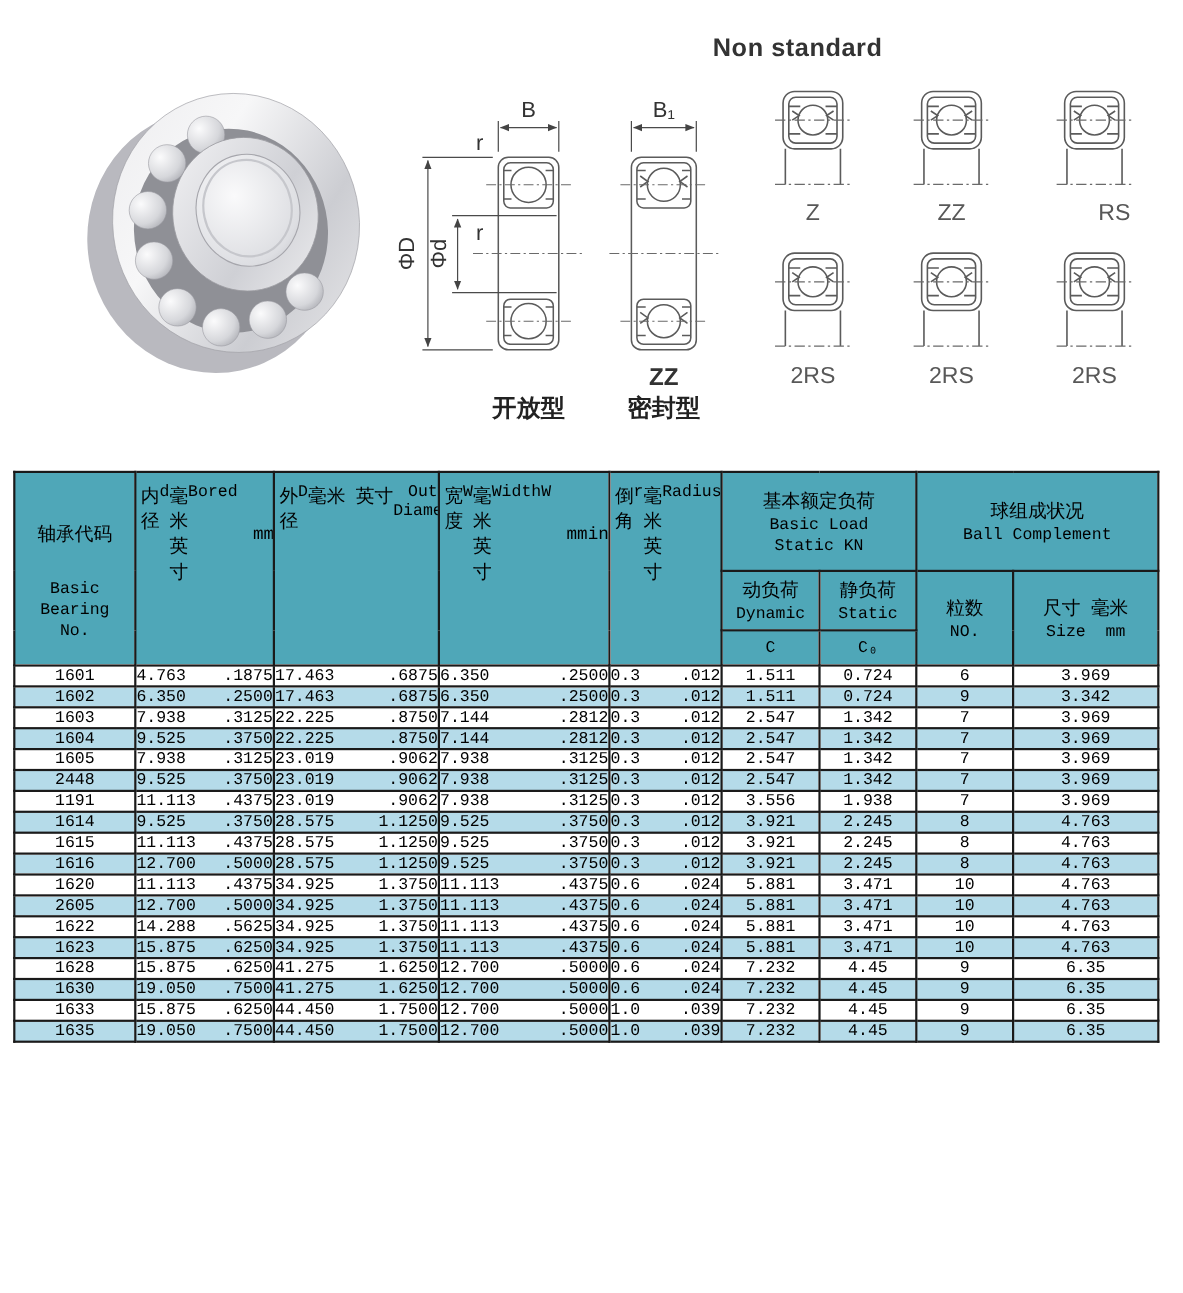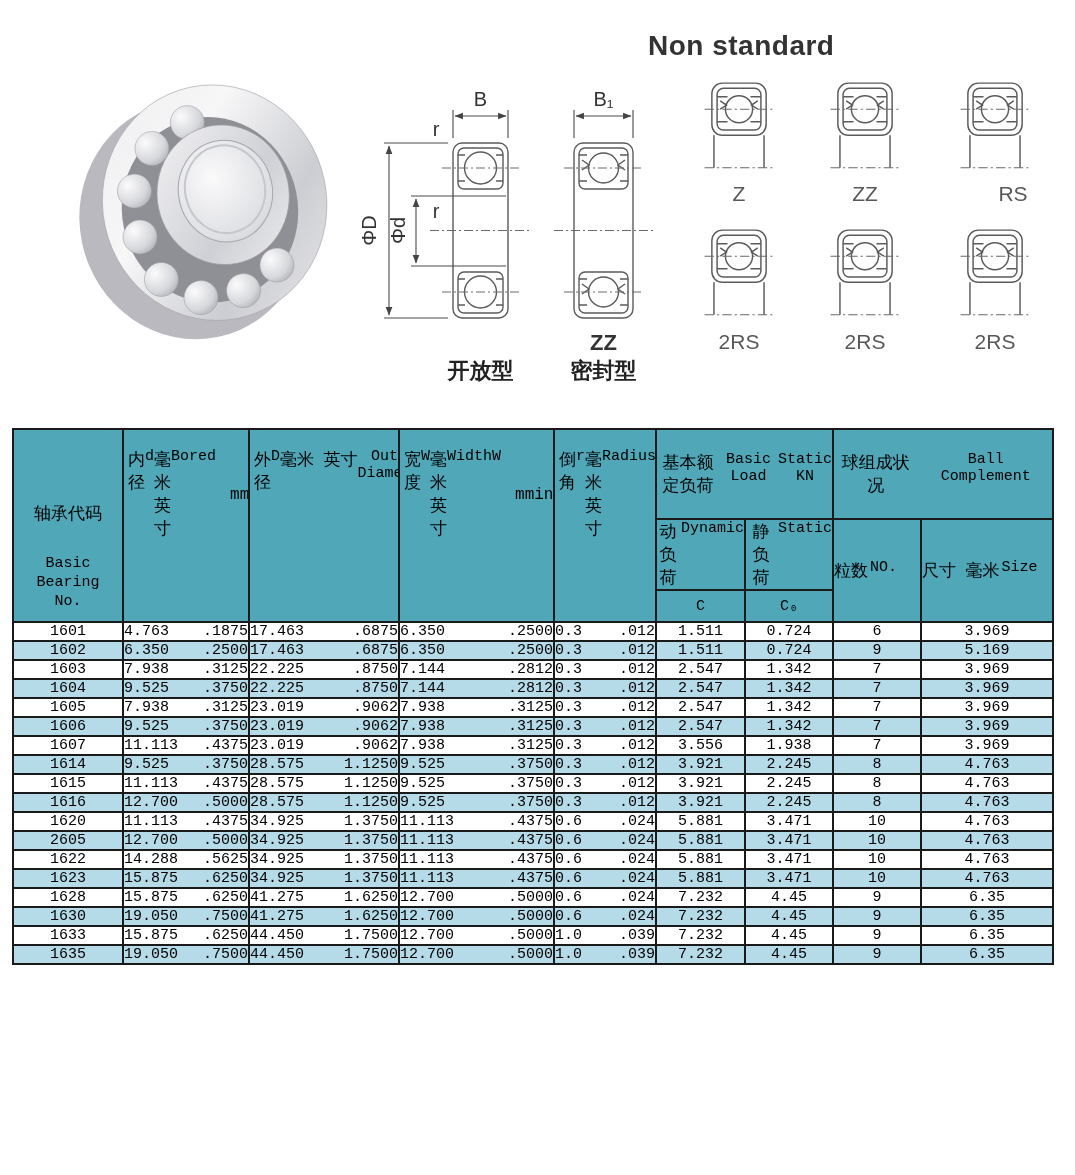--- a/index.html
+++ b/index.html
@@ -6,21 +6,21 @@
   body{
     width:1075px;height:1175px;position:relative;overflow:hidden;
     font-family:"Liberation Sans",sans-serif;color:#111;
   }
   
   .top-section{position:absolute;left:0;top:0;width:1075px;height:424px;background:#fff;}
   .photo-wrap{position:absolute;left:78px;top:72px;width:262px;height:276px;}
   .cross-svg{position:absolute;left:356px;top:66px;width:314px;height:336px;}
   .nonstd-title{
     position:absolute;left:648px;top:30px;width:220px;
-    font-size:28px;font-weight:bold;color:#333;letter-spacing:.5px;
+    font-size:23px;font-weight:bold;color:#333;letter-spacing:.5px;
   }
   .mini-svg{position:absolute;width:78px;height:96px;}
   .mini-label{
     position:absolute;width:78px;text-align:center;
     font-size:21px;color:#585858;font-family:"Liberation Sans",sans-serif;
   }
   
   :root{
     --header-bg:#4fa7b8;
     --stripe-bg:#b5dbe9;
@@ -46,23 +46,23 @@
   td.pair{padding:0 5px;}
   td.pair .cellrow{display:flex;justify-content:space-between;}
   .hd-col{
     display:flex;flex-direction:row;justify-content:space-between;
     height:168px;padding:6px 4px 4px;box-sizing:border-box;
   }
   .hd-cn{font-size:17px;font-family:"Liberation Sans",sans-serif;}
   .hd-en{font-size:15px;}
   .pre{white-space:pre;}
   .mm-inch{display:flex;justify-content:flex-start;padding:0 14px;font-size:16px;margin-top:38px;}
-  .no-head{display:flex;flex-direction:column;justify-content:flex-end;gap:2px;height:168px;padding-top:22px;box-sizing:border-box;}
+  .no-head{display:flex;flex-direction:column;justify-content:center;gap:2px;height:168px;padding-top:22px;box-sizing:border-box;}
   .no-head .gap{height:26px;}
-  .two-line{display:flex;flex-direction:row;gap:2px;justify-content:flex-start;}
+  .two-line{display:flex;flex-direction:column;gap:2px;justify-content:center;}
   
   .dwg{stroke:#5b5b5b;fill:none;stroke-width:1.4;}
   .dim{stroke:#4a4a4a;fill:none;stroke-width:1.1;}
   .dimtext{fill:#333;font-size:20px;font-family:"Liberation Sans",sans-serif;}
   .cjklabel{fill:#222;font-size:22px;font-weight:600;font-family:"Liberation Sans",sans-serif;}
   .dashline{stroke:#6a6a6a;stroke-width:1;stroke-dasharray:9 3 2 3;fill:none;}
 </style>
 </head>
 <body>
 
@@ -383,21 +383,21 @@
         </td>
     <td class="pair">
           <div class="cellrow">
             <span class="mmv">0.3</span>
             <span class="inv">.012</span>
           </div>
         </td>
     <td>1.511</td>
     <td>0.724</td>
     <td>9</td>
-    <td>5.169</td>
+    <td>3.342</td>
   </tr>
       <tr>
     <td>1603</td>
     <td class="pair">
           <div class="cellrow">
             <span class="mmv">7.938</span>
             <span class="inv">.3125</span>
           </div>
         </td>
     <td class="pair">
@@ -479,21 +479,21 @@
             <span class="mmv">0.3</span>
             <span class="inv">.012</span>
           </div>
         </td>
     <td>2.547</td>
     <td>1.342</td>
     <td>7</td>
     <td>3.969</td>
   </tr>
       <tr class="alt">
-    <td>1606</td>
+    <td>2448</td>
     <td class="pair">
           <div class="cellrow">
             <span class="mmv">9.525</span>
             <span class="inv">.3750</span>
           </div>
         </td>
     <td class="pair">
           <div class="cellrow">
             <span class="mmv">23.019</span>
             <span class="inv">.9062</span>
@@ -510,21 +510,21 @@
             <span class="mmv">0.3</span>
             <span class="inv">.012</span>
           </div>
         </td>
     <td>2.547</td>
     <td>1.342</td>
     <td>7</td>
     <td>3.969</td>
   </tr>
       <tr>
-    <td>1607</td>
+    <td>1191</td>
     <td class="pair">
           <div class="cellrow">
             <span class="mmv">11.113</span>
             <span class="inv">.4375</span>
           </div>
         </td>
     <td class="pair">
           <div class="cellrow">
             <span class="mmv">23.019</span>
             <span class="inv">.9062</span>

